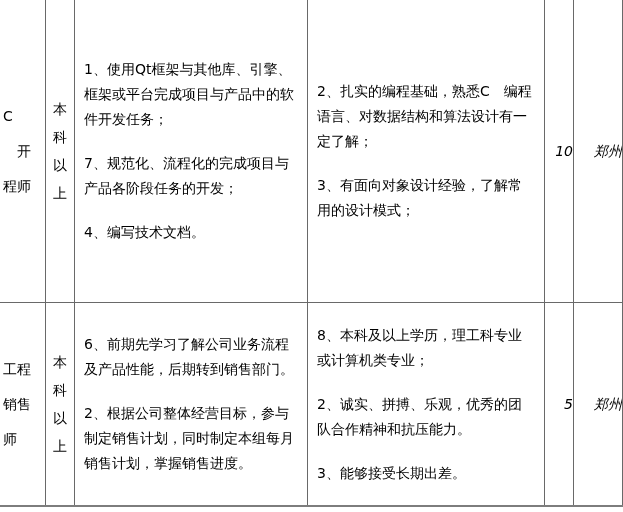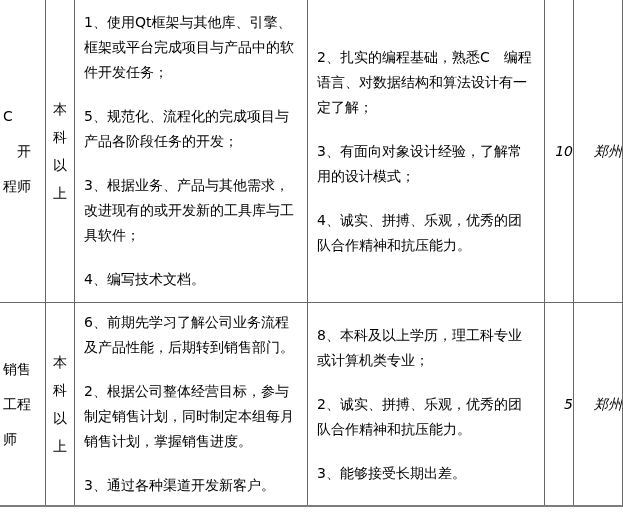--- a/index.html
+++ b/index.html
@@ -55,49 +55,46 @@
           <div class="tline">程师</div>
         </div>
       <div class="cell edu">
           <div class="eline">本</div>
           <div class="eline">科</div>
           <div class="eline">以</div>
           <div class="eline">上</div>
         </div>
       <div class="cell text">
           <div class="para">1、使用Qt框架与其他库、引擎、框架或平台完成项目与产品中的软件开发任务；</div>
-          <div class="para">5、规范化、流程化的完成项目与产品各阶段任务的开发；</div>
-          <div class="para">3、根据业务、产品与其他需求，改进现有的或开发新的工具库与工具软件；</div>
+          <div class="para">7、规范化、流程化的完成项目与产品各阶段任务的开发；</div>
           <div class="para">4、编写技术文档。</div>
         </div>
       <div class="cell text">
           <div class="para">2、扎实的编程基础，熟悉C　编程语言、对数据结构和算法设计有一定了解；</div>
           <div class="para">3、有面向对象设计经验，了解常用的设计模式；</div>
-          <div class="para">4、诚实、拼搏、乐观，优秀的团队合作精神和抗压能力。</div>
         </div>
       <div class="cell num">10</div>
       <div class="cell loc">郑州</div>
     </div>
 
     <div class="row2" style="display:contents">
       <div class="cell title">
+          <div class="tline">工程</div>
           <div class="tline">销售</div>
-          <div class="tline">工程</div>
           <div class="tline">师</div>
         </div>
       <div class="cell edu">
           <div class="eline">本</div>
           <div class="eline">科</div>
           <div class="eline">以</div>
           <div class="eline">上</div>
         </div>
       <div class="cell text">
           <div class="para">6、前期先学习了解公司业务流程及产品性能，后期转到销售部门。</div>
           <div class="para">2、根据公司整体经营目标，参与制定销售计划，同时制定本组每月销售计划，掌握销售进度。</div>
-          <div class="para">3、通过各种渠道开发新客户。</div>
         </div>
       <div class="cell text">
           <div class="para">8、本科及以上学历，理工科专业或计算机类专业；</div>
           <div class="para">2、诚实、拼搏、乐观，优秀的团队合作精神和抗压能力。</div>
           <div class="para">3、能够接受长期出差。</div>
         </div>
       <div class="cell num">5</div>
       <div class="cell loc">郑州</div>
     </div>
 

